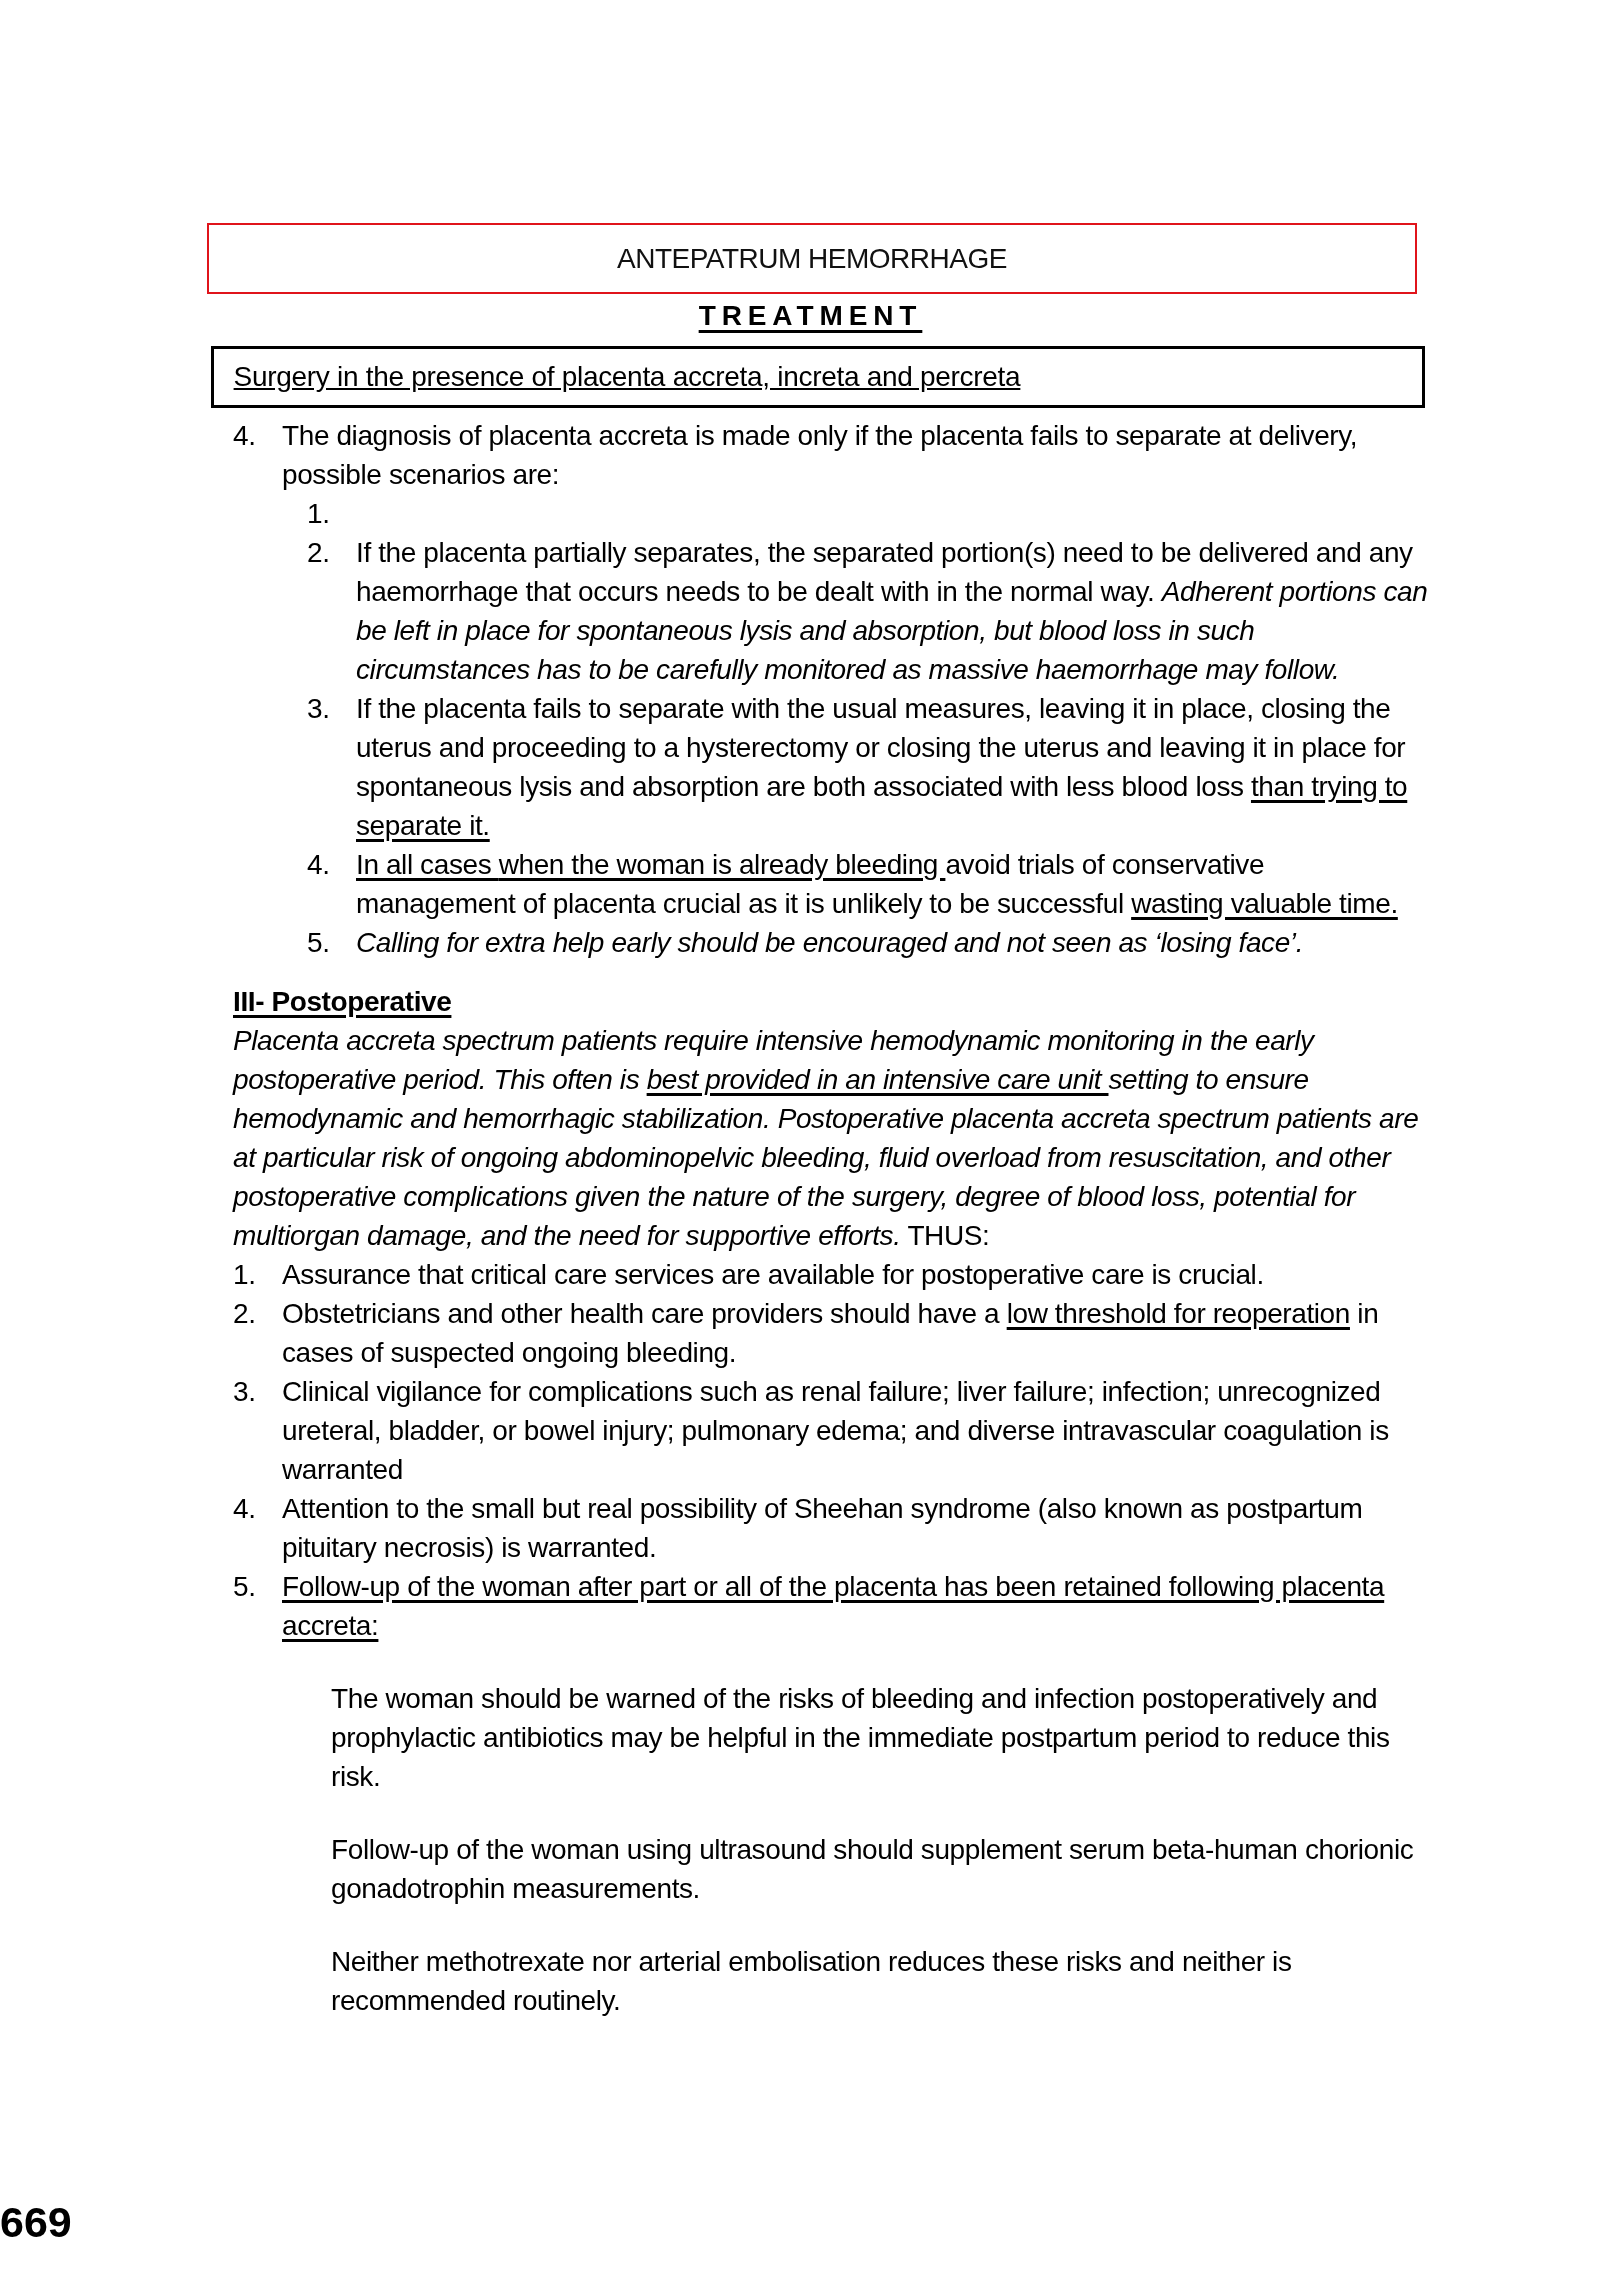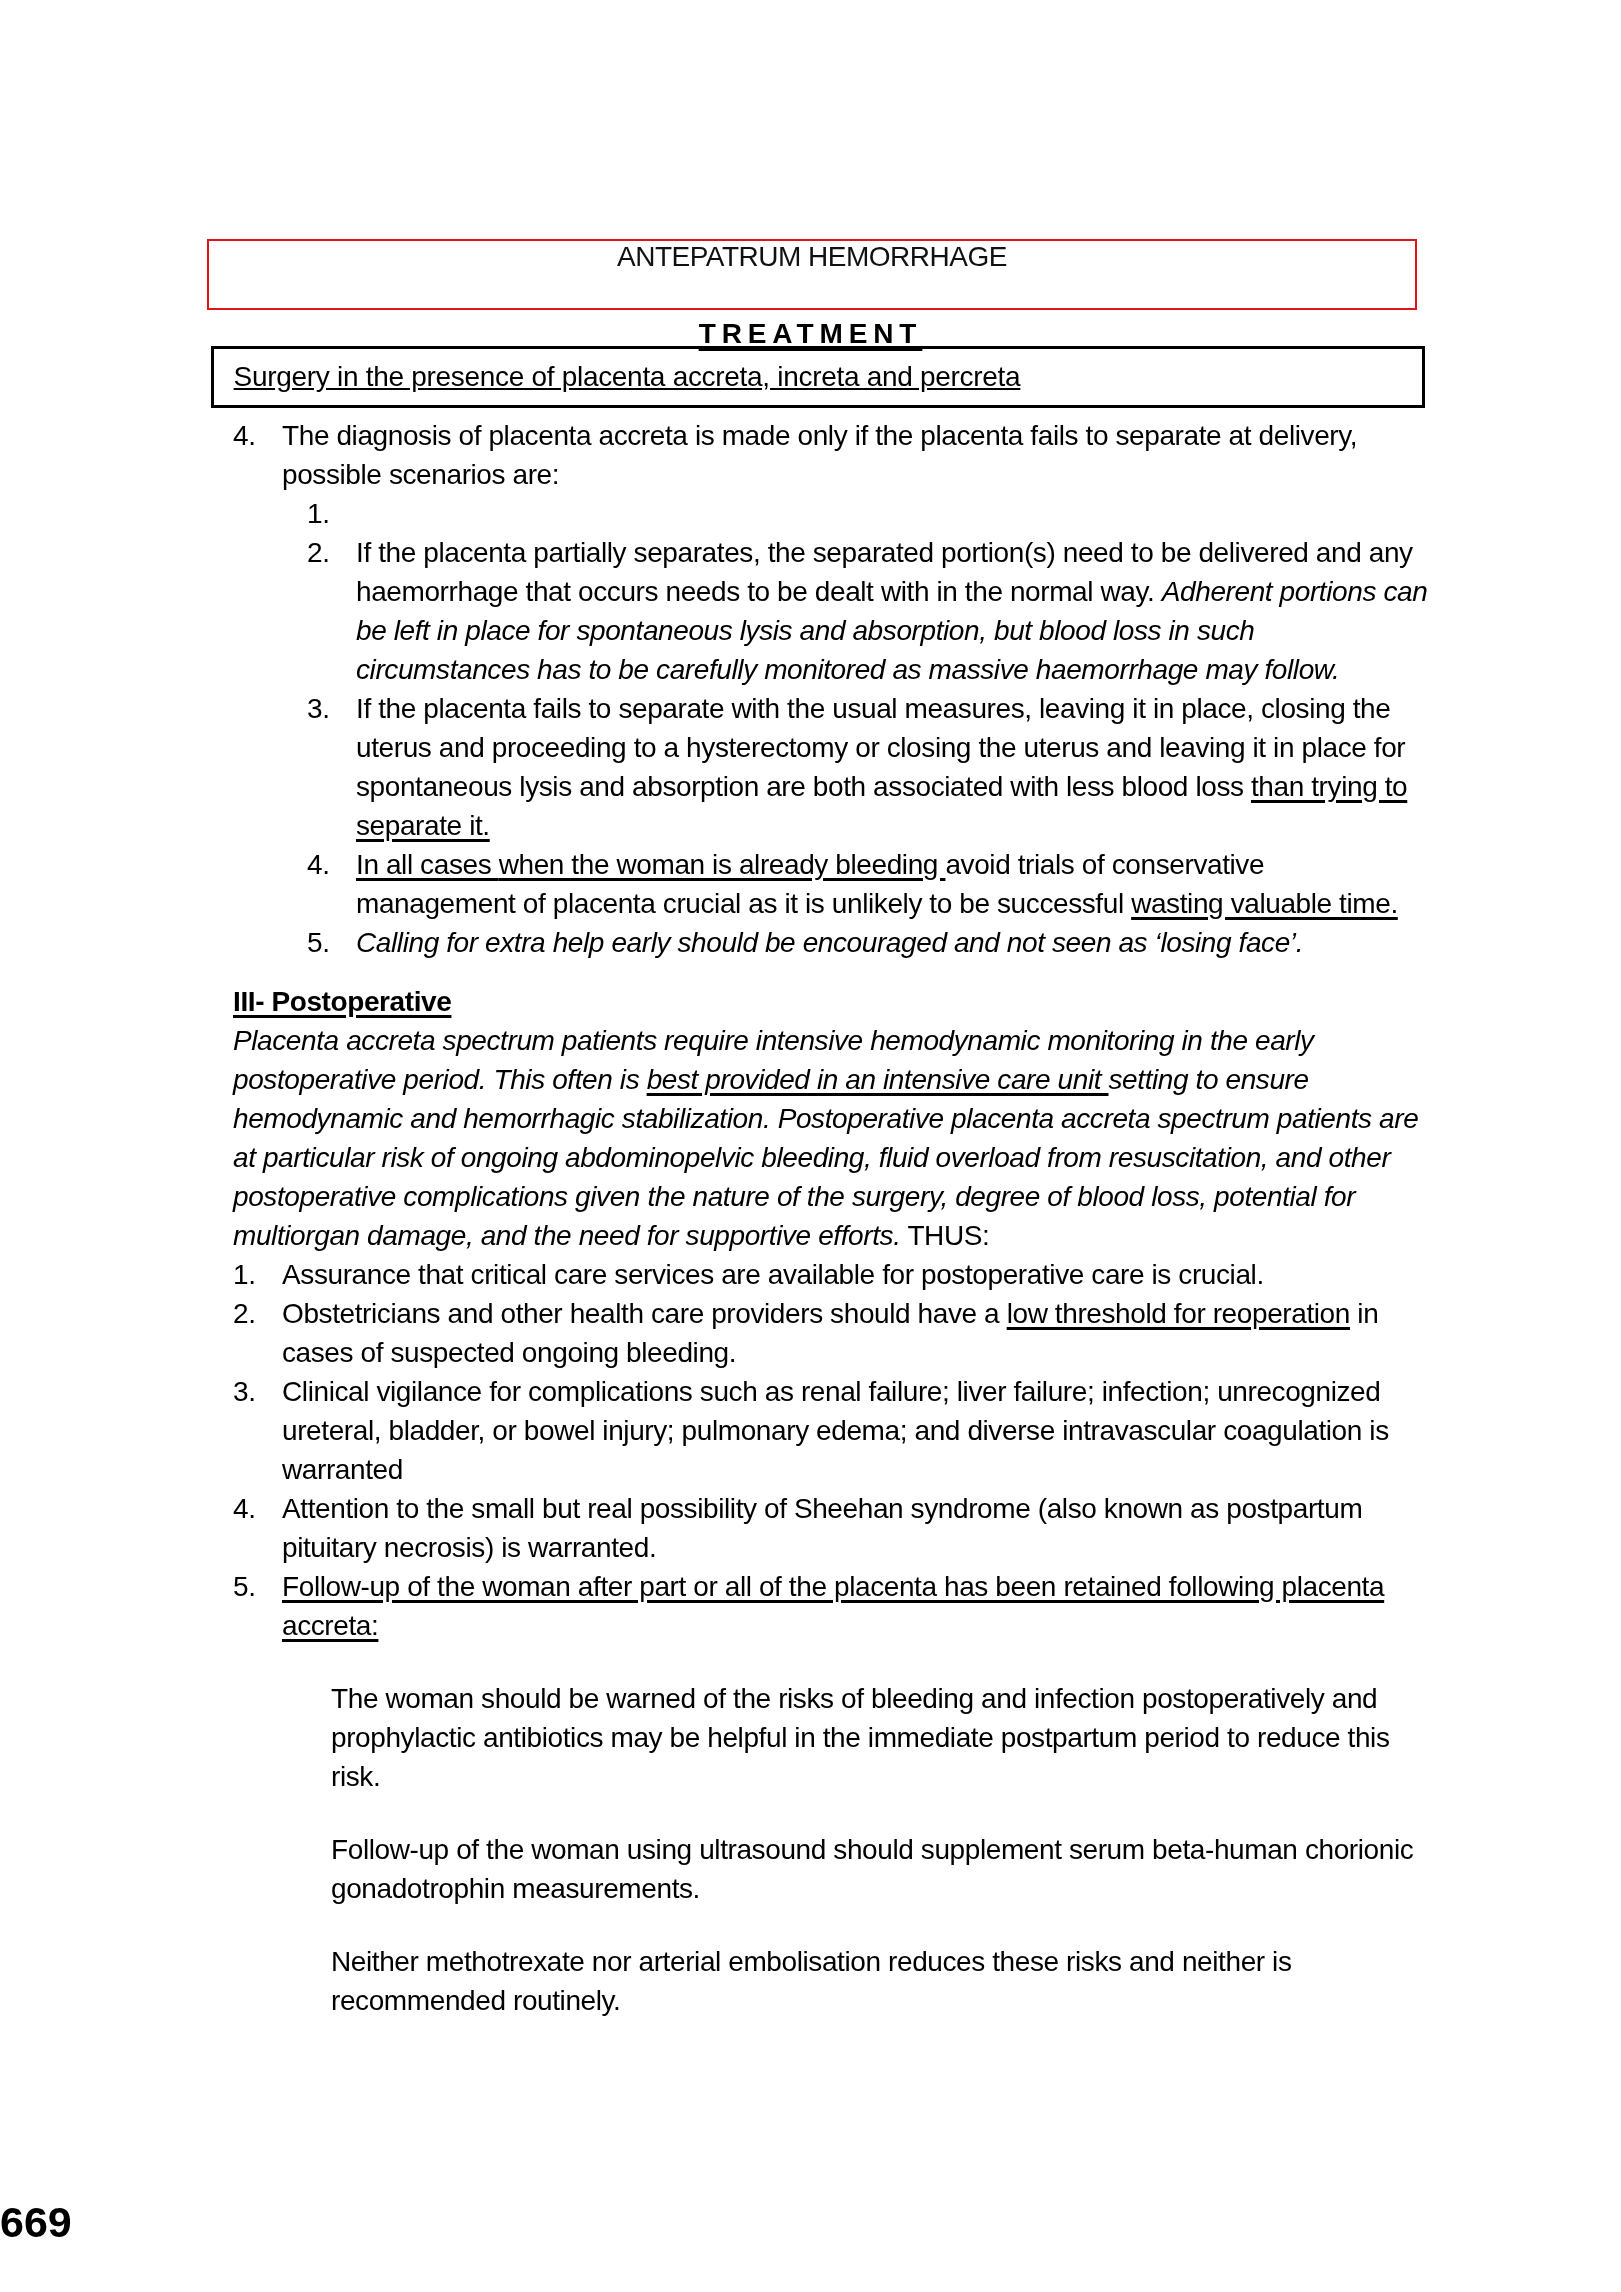--- a/index.html
+++ b/index.html
@@ -1,24 +1,24 @@
 <!DOCTYPE html>
 <html><head>
 <meta charset="utf-8">
 <style>
   html, body { margin:0; padding:0; background:#ffffff; }
   body { width:1621px; height:2293px; position:relative; overflow:hidden;
          font-family:"Liberation Sans Narrow","Liberation Sans", sans-serif; color:#000; }
   .page { position:absolute; left:0; top:0; width:1621px; height:2293px; }
   .title-box { position:absolute; left:207px; top:223px; width:1206px; height:67px;
                border:2.9px solid #e0141b; box-sizing:content-box;
-               display:flex; justify-content:center;
-               font-size:28px; letter-spacing:-0.5px; font-weight:300; color:#111;margin-top:16px; }
+               display:flex; align-items:center; justify-content:center;
+               font-size:28px; letter-spacing:-0.5px; font-weight:300; color:#111; }
   .treatment { position:absolute; left:0; width:1621px; top:300px; text-align:center;
-               font-size:28px; font-weight:bold; letter-spacing:5.9px;margin-top:18px; }
+               font-size:28px; font-weight:bold; letter-spacing:5.9px; }
   .treatment span { text-decoration:underline; text-decoration-thickness:2.9px; text-underline-offset:4.9px; }
   .sub-box { position:absolute; left:211px; top:346px; width:1208px; height:56px;
              border:3.9px solid #000; box-sizing:content-box; }
   .sub-box span { position:absolute; left:19.6px; top:11.8px; font-size:28px; text-decoration:underline; letter-spacing:-0.3px; }
   .content { position:absolute; left:233px; top:416px; width:1196px; font-size:28px; line-height:39px; letter-spacing:-0.4px; }
   .row { display:flex; }
   .num { flex:0 0 auto; }
   .l1 .num { width:49px; }
   .l2 { padding-left:74px; }
   .l2 .num { width:49px; }

